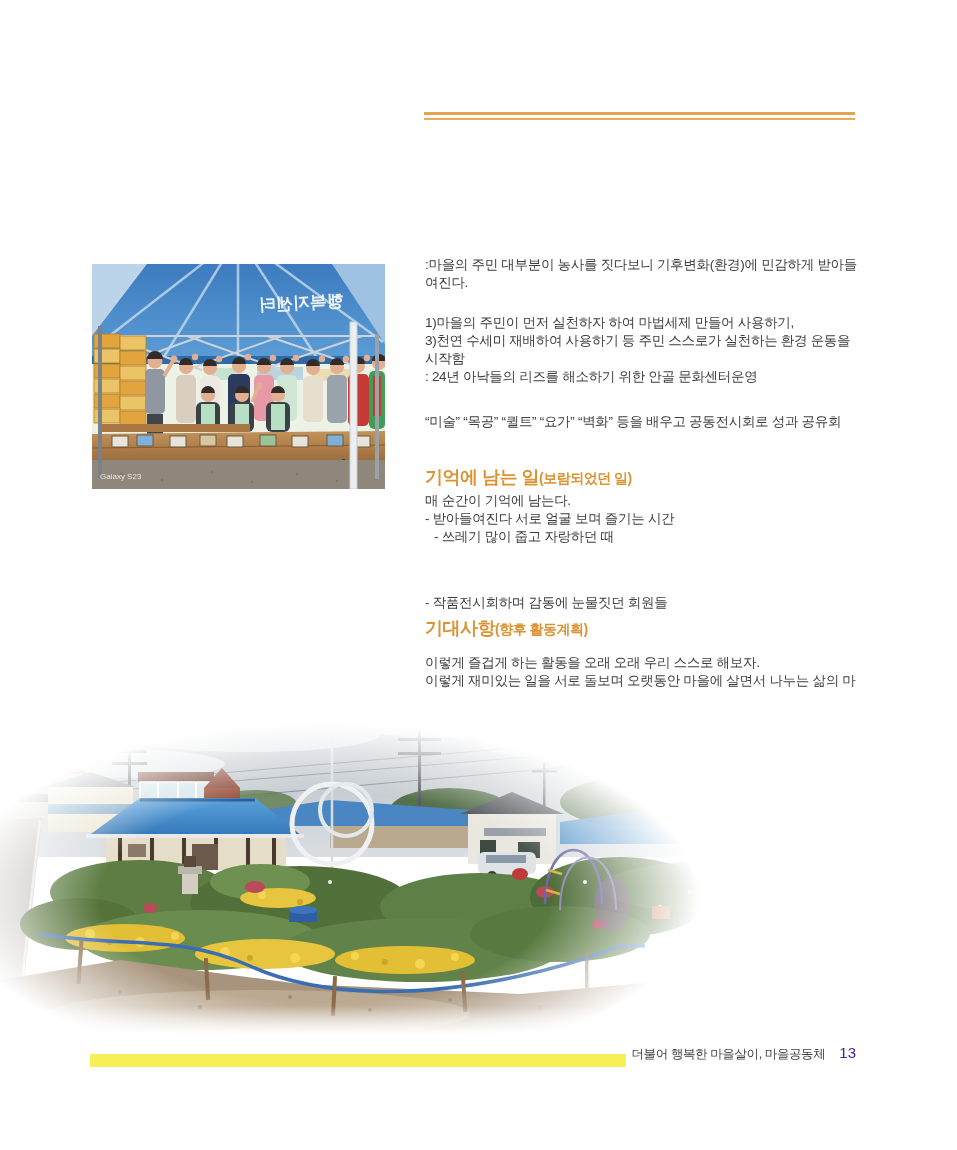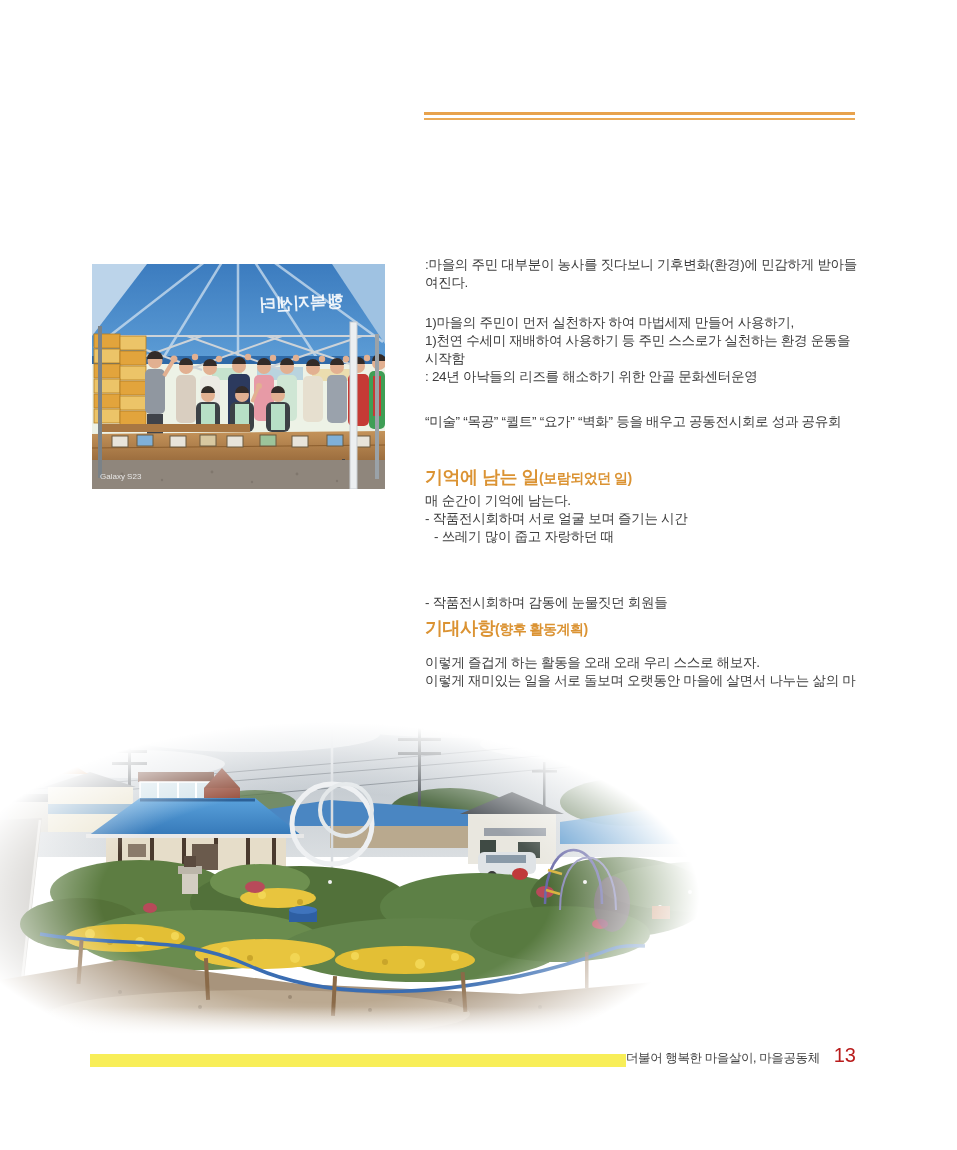--- a/index.html
+++ b/index.html
@@ -23,21 +23,21 @@
   .photo-bottom svg{display:block;width:100%;height:100%;}
   .feather{position:absolute;inset:0;pointer-events:none;
     background:
       linear-gradient(to bottom,#fff 0%,rgba(255,255,255,0) 9%),
       linear-gradient(to top,#fff 0%,rgba(255,255,255,0) 8%),
       radial-gradient(ellipse 42% 55% at 34% 60%, rgba(255,255,255,0) 56%, #ffffff 93%);}
   
   .footer-bar{position:absolute;left:90px;top:1054px;width:536px;height:13px;background:#F8EE58;}
   .footer-text{position:absolute;left:500px;top:1044px;width:356px;text-align:right;}
   .footer-text .f-label{font-size:12.5px;color:#404040;letter-spacing:-0.4px;}
-  .footer-text .f-page{font-size:20px;color:#b91c1c;margin-left:14px;letter-spacing:0;}
+  .footer-text .f-page{font-size:15px;color:#4c1d95;margin-left:14px;letter-spacing:0;}
 </style>
 </head>
 <body>
 
 <div class="page">
 
   <div class="top-rule"></div>
 
   <figure class="photo-top">
     <svg viewBox="0 0 293 225" preserveAspectRatio="none">
@@ -226,31 +226,31 @@
       <rect x="258" y="58" width="7" height="167" fill="#eceff1" stroke="#c8ccd0"></rect>
       <rect x="283" y="70" width="4" height="145" fill="#9aa2a8"></rect>
       <text x="8" y="215" font-size="8" fill="#f0f0f0" opacity="0.9">Galaxy S23</text>
     </svg>
   </figure>
 
   <p class="txt" style="top:256px;">:마을의 주민 대부분이 농사를 짓다보니 기후변화(환경)에 민감하게 받아들여진다.</p>
 
   <div class="txt" style="top:314px;">
     <p class="txt nowrap" style="position:static;">1)마을의 주민이 먼저 실천하자 하여 마법세제 만들어 사용하기,</p>
-    <p class="txt" style="position:static;">1)천연 수세미 재배하여 사용하기 등 주민 스스로가 실천하는 환경 운동을 시작함</p>
+    <p class="txt" style="position:static;">3)천연 수세미 재배하여 사용하기 등 주민 스스로가 실천하는 환경 운동을 시작함</p>
     <p class="txt nowrap" style="position:static;">: 24년 아낙들의 리즈를 해소하기 위한 안골 문화센터운영</p>
   </div>
 
   <p class="txt nowrap" style="top:413px;">“미술” “목공” “퀼트” “요가” “벽화” 등을 배우고 공동전시회로 성과 공유회</p>
 
   <h2 class="h-orange" style="top:461px;"><span class="h-main">기억에 남는 일</span><span class="h-sub">(보람되었던 일)</span></h2>
 
   <div class="txt" style="top:492px;">
     <p class="txt nowrap" style="position:static;">매 순간이 기억에 남는다.</p>
-    <p class="txt nowrap" style="position:static;">- 작품전시회하며 서로 얼굴 보며 즐기는 시간</p>
+    <p class="txt nowrap" style="position:static;">- 받아들여진다 서로 얼굴 보며 즐기는 시간</p>
     <p class="txt nowrap" style="position:static;margin-left:9px;">- 쓰레기 많이 줍고 자랑하던 때</p>
     <p class="txt nowrap" style="position:static;margin-top:48px;">- 작품전시회하며 감동에 눈물짓던 회원들</p>
   </div>
 
   <h2 class="h-orange" style="top:612px;"><span class="h-main">기대사항</span><span class="h-sub">(향후 활동계획)</span></h2>
 
   <div class="txt" style="top:642px;">
     <p class="txt nowrap" style="position:static;margin-top:12px;">이렇게 즐겁게 하는 활동을 오래 오래 우리 스스로 해보자.</p>
     <p class="txt" style="position:static;">이렇게 재미있는 일을 서로 돌보며 오랫동안 마을에 살면서 나누는 삶의 마을이고 싶다.</p>
   </div>

